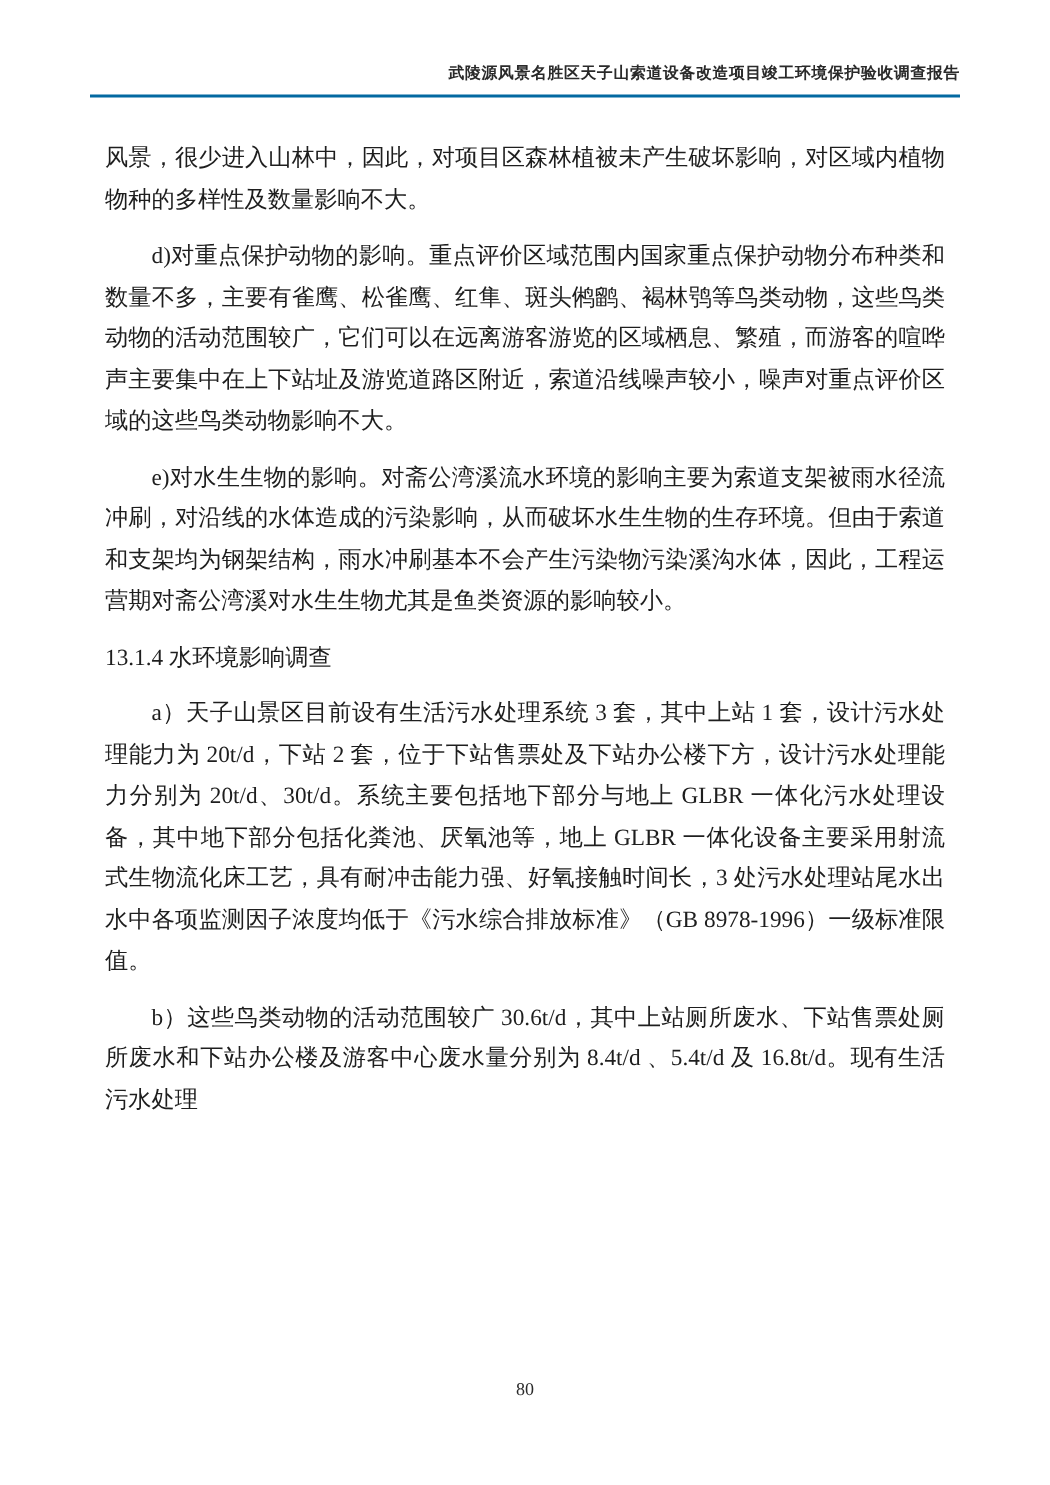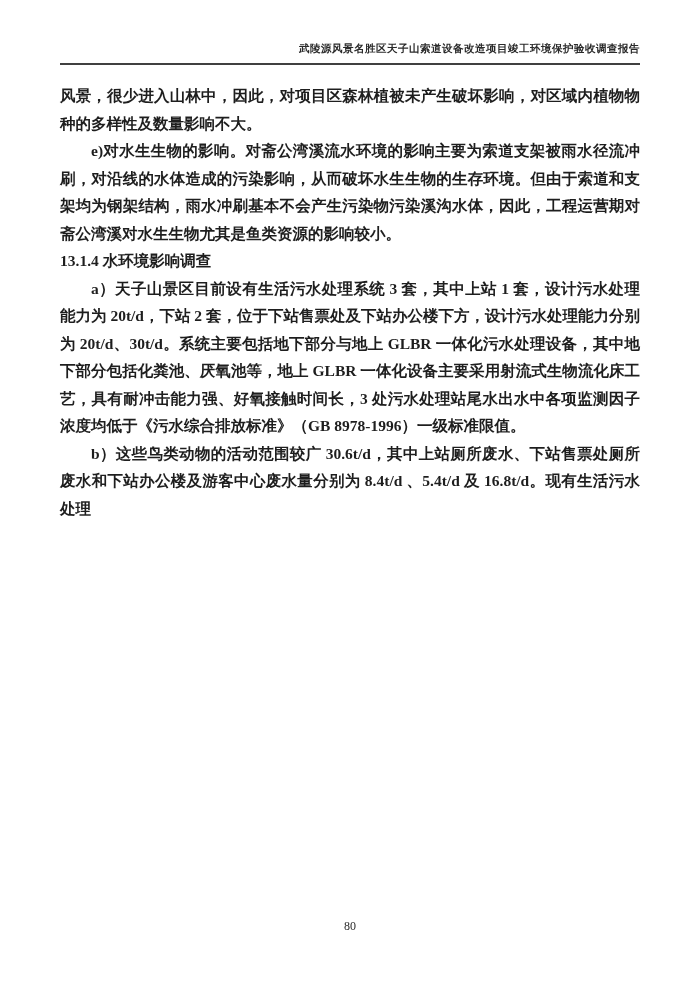--- a/index.html
+++ b/index.html
@@ -20,36 +20,35 @@
     position: absolute;
     top: 42px;
     left: 60px;
     width: 580px;
     text-align: right;
     font-size: 10.5px;
     font-weight: bold;
     color: #2a2a2a;
     letter-spacing: 0.5px;
     padding-bottom: 7px;
-    border-bottom: 2px solid #404040;
+    border-bottom: 2px solid #0369a1;
   }
   .content {
     position: absolute;
     top: 82px;
     left: 60px;
     width: 580px;
     font-size: 15.5px;
     line-height: 27.5px;
     text-align: justify;
     color: #1e1e1e;
   }
   .content p {
-    margin: 0;
+    margin: 10px;
     padding: 0;
-    font-weight: bold;
   }
   .para-indent {
     text-indent: 2em;
   }
   .para-noindent {
     text-indent: 0;
   }
   .section-heading {
     text-indent: 0;
     font-weight: normal;
@@ -66,20 +65,21 @@
 </style>
 </head>
 <body>
 
 <div class="page">
 
   <div class="header">武陵源风景名胜区天子山索道设备改造项目竣工环境保护验收调查报告</div>
 
   <div class="content">
     <p class="para-noindent">风景，很少进入山林中，因此，对项目区森林植被未产生破坏影响，对区域内植物物种的多样性及数量影响不大。</p>
+    <p class="para-indent">d)对重点保护动物的影响。重点评价区域范围内国家重点保护动物分布种类和数量不多，主要有雀鹰、松雀鹰、红隼、斑头鸺鹠、褐林鸮等鸟类动物，这些鸟类动物的活动范围较广，它们可以在远离游客游览的区域栖息、繁殖，而游客的喧哗声主要集中在上下站址及游览道路区附近，索道沿线噪声较小，噪声对重点评价区域的这些鸟类动物影响不大。</p>
     <p class="para-indent">e)对水生生物的影响。对斋公湾溪流水环境的影响主要为索道支架被雨水径流冲刷，对沿线的水体造成的污染影响，从而破坏水生生物的生存环境。但由于索道和支架均为钢架结构，雨水冲刷基本不会产生污染物污染溪沟水体，因此，工程运营期对斋公湾溪对水生生物尤其是鱼类资源的影响较小。</p>
     <p class="section-heading">13.1.4 水环境影响调查</p>
     <p class="para-indent">a）天子山景区目前设有生活污水处理系统 3 套，其中上站 1 套，设计污水处理能力为 20t/d，下站 2 套，位于下站售票处及下站办公楼下方，设计污水处理能力分别为 20t/d、30t/d。系统主要包括地下部分与地上 GLBR 一体化污水处理设备，其中地下部分包括化粪池、厌氧池等，地上 GLBR 一体化设备主要采用射流式生物流化床工艺，具有耐冲击能力强、好氧接触时间长，3 处污水处理站尾水出水中各项监测因子浓度均低于《污水综合排放标准》（GB 8978-1996）一级标准限值。</p>
     <p class="para-indent">b）这些鸟类动物的活动范围较广 30.6t/d，其中上站厕所废水、下站售票处厕所废水和下站办公楼及游客中心废水量分别为 8.4t/d 、5.4t/d 及 16.8t/d。现有生活污水处理</p>
   </div>
 
   <div class="page-number">80</div>
 
 </div>
 

